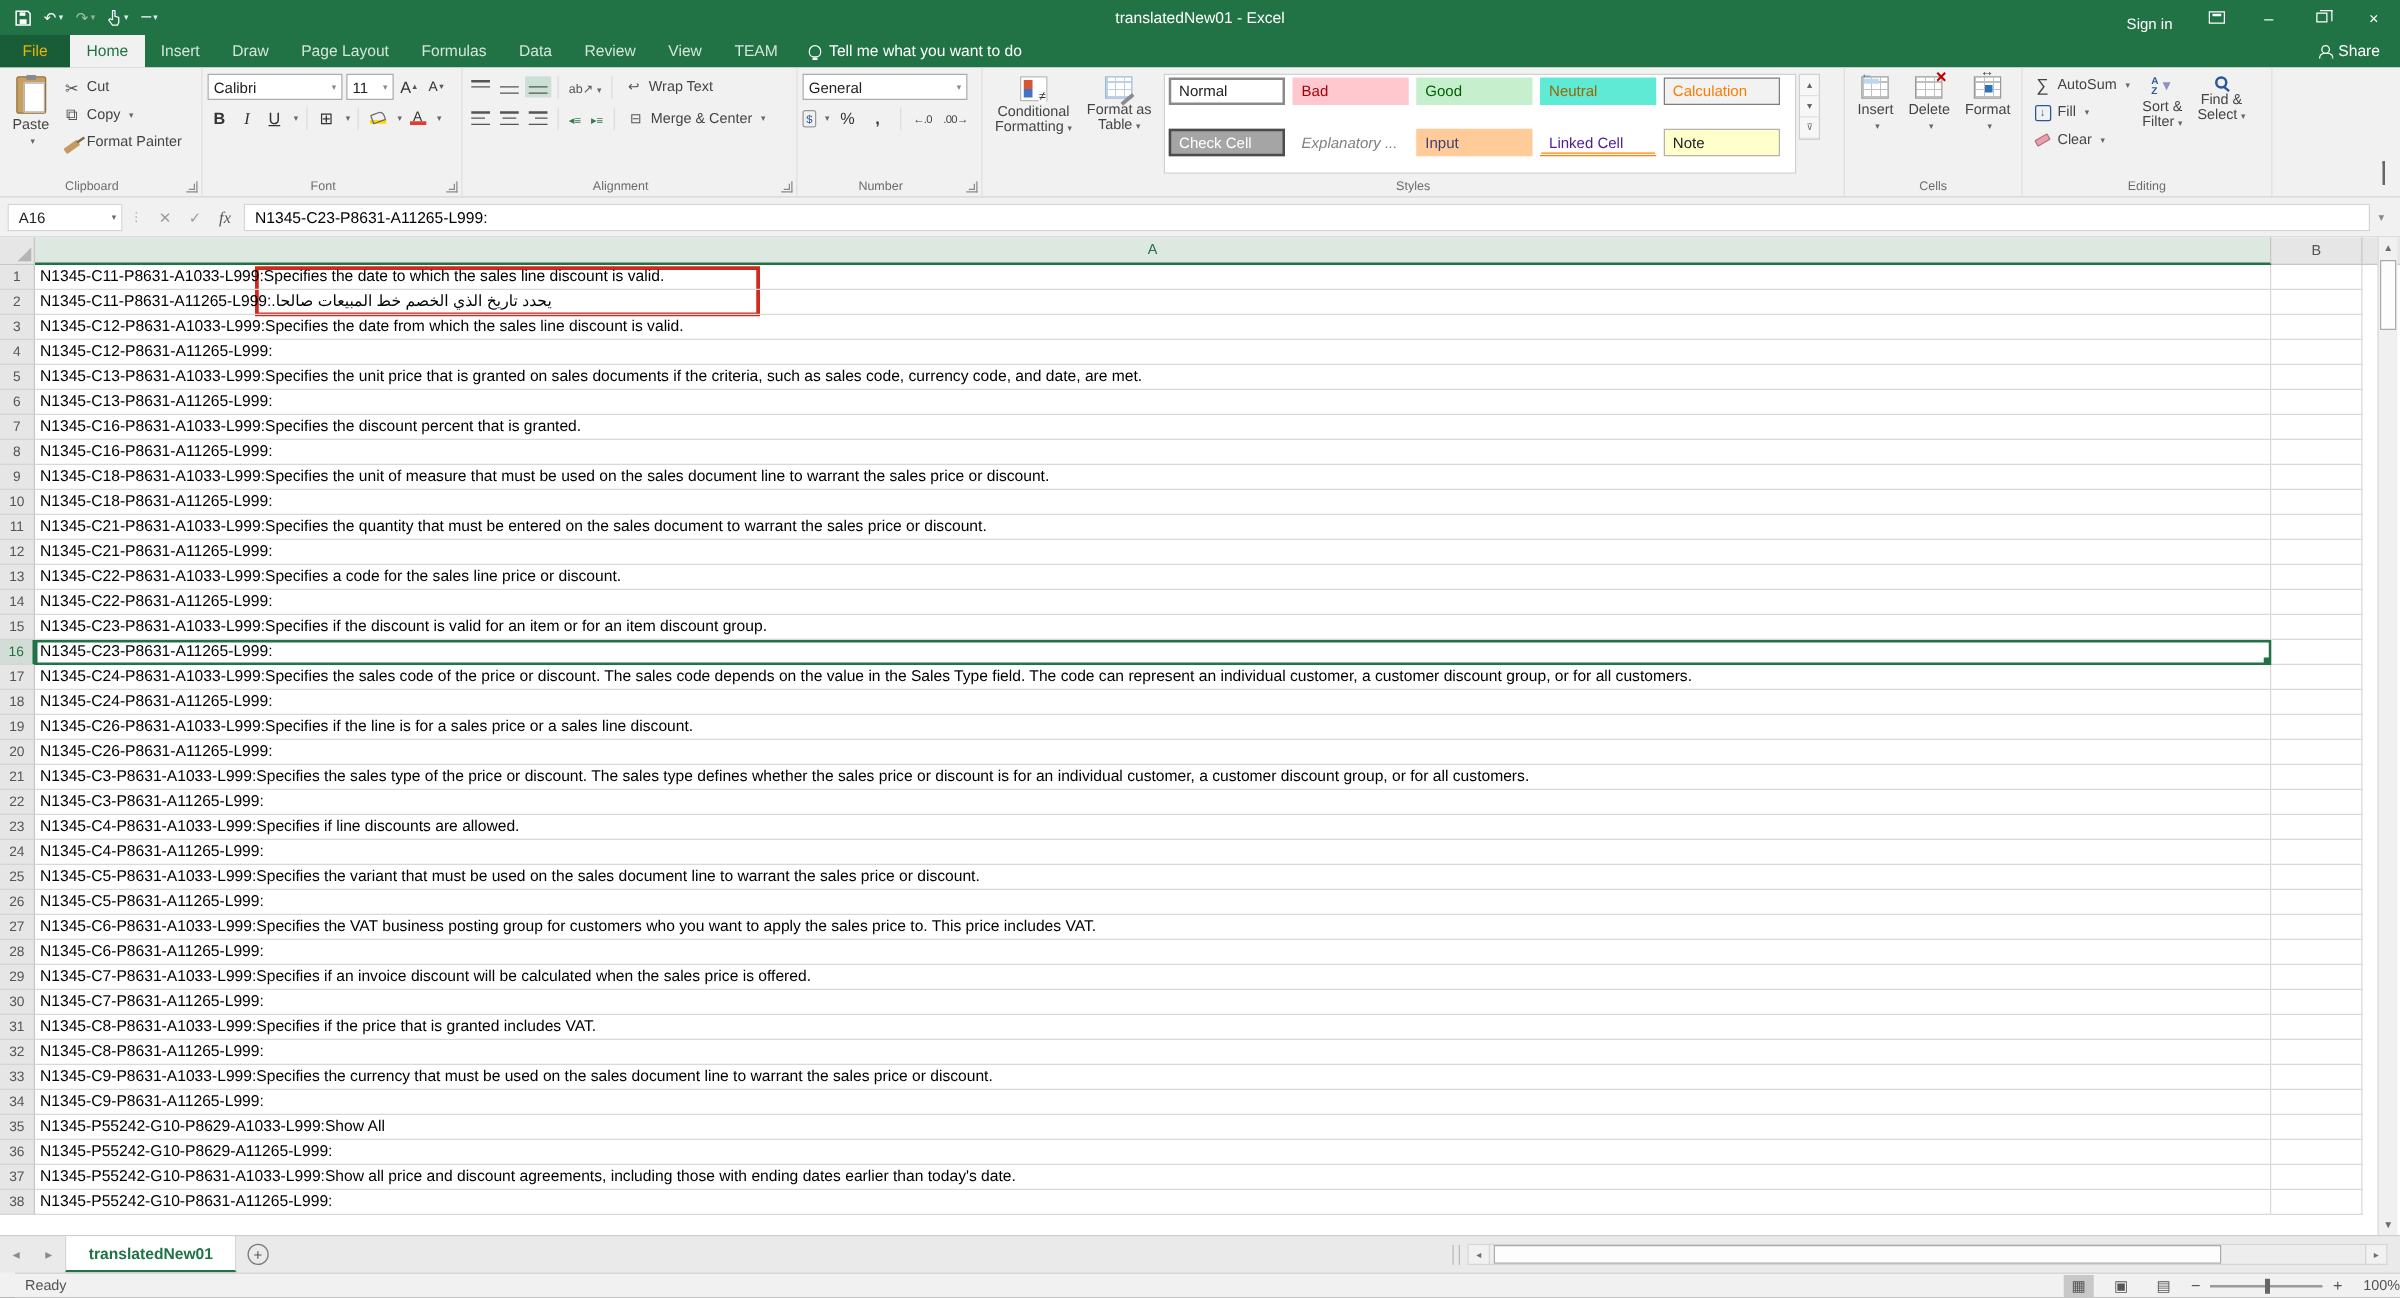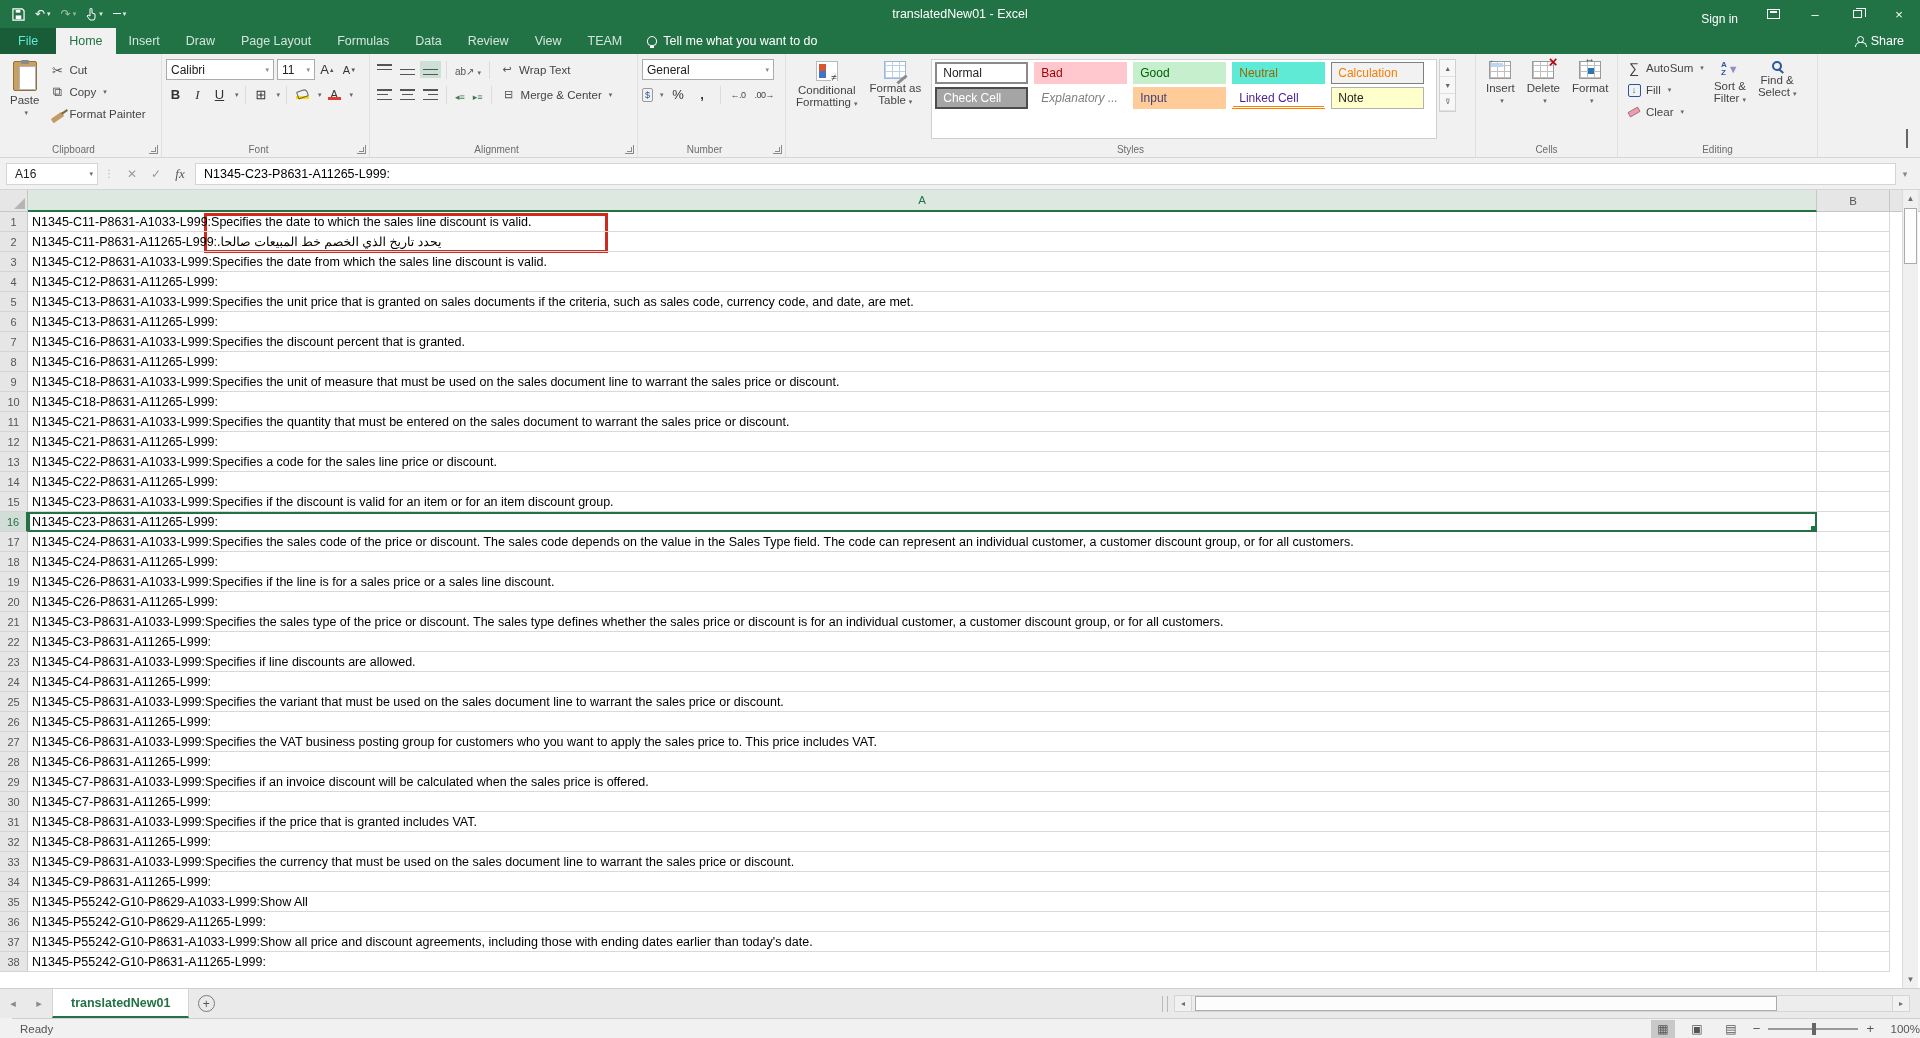--- a/index.html
+++ b/index.html
@@ -17,21 +17,21 @@
   .tb-title { position:absolute; left:0; right:0; text-align:center; font-size:12.5px; color:#fff; pointer-events:none; }
   .tb-right { margin-left:auto; display:flex; align-items:center; height:28px; }
   .signin { font-size:12px; padding:0 14px;margin-top:10px; }
   .winbtn { width:42px; height:28px; display:flex; align-items:center; justify-content:center; font-size:13px; }
   .ricon { width:13px; height:10px; border:1px solid #fff; position:relative; }
   .ricon::after { content:""; position:absolute; left:2px; top:1px; right:2px; height:2px; background:#fff; }
   .restore-ic { width:9px; height:8px; border:1px solid #fff; position:relative; }
   .restore-ic::before { content:""; position:absolute; left:2px; top:-3px; width:9px; height:8px; border:1px solid #fff; border-bottom:none; border-left:none; }
   
   .tabrow { height:26px; background:#217346; display:flex; align-items:stretch; }
-  .filetab { background:#185c38; color:#5eead4; font-size:12.5px; padding:0 18px; display:flex; align-items:center; }
+  .filetab { background:#185c38; color:#eab308; font-size:12.5px; padding:0 18px; display:flex; align-items:center; }
   .rtab { color:#d3e5db; font-size:12.5px; padding:0 13px; display:flex; align-items:center; }
   .rtab.active { background:#f1f1f1; color:#217346; }
   .tellme { display:flex; align-items:center; gap:6px; color:#fff; font-size:12.5px; padding:0 12px; }
   .bulb { width:10px; height:10px; border:1px solid #fff; border-radius:50% 50% 40% 40%; position:relative; }
   .bulb::after { content:""; position:absolute; left:2px; bottom:-3px; width:4px; height:2px; background:#fff; }
   .share { margin-left:auto; display:flex; align-items:center; gap:6px; color:#fff; font-size:12.5px; padding:0 16px; }
   .person { width:10px; height:10px; position:relative; }
   .person::before { content:""; position:absolute; left:2.5px; top:0; width:5px; height:5px; border:1px solid #fff; border-radius:50%; }
   .person::after { content:""; position:absolute; left:0; bottom:-1px; width:10px; height:4px; border:1px solid #fff; border-bottom:none; border-radius:5px 5px 0 0; }
   
@@ -83,21 +83,21 @@
   
   .w-styles { width:690px; display:flex; }
   .cficon { width:22px; height:20px; position:relative; background:#fff; border:1px solid #b9b9b9; }
   .cficon::before { content:""; position:absolute; left:2px; top:2px; width:7px; height:14px; background:linear-gradient(#d65532 0 50%, #4472c4 50% 100%); }
   .cficon::after { content:"\2260"; position:absolute; right:0px; bottom:-3px; font-size:10px; color:#333; background:#f7f7f7; }
   .faticon { width:22px; height:18px; background:
       repeating-linear-gradient(0deg,#bdd0e9 0 1px, transparent 1px 6px),
       repeating-linear-gradient(90deg,#bdd0e9 0 1px, transparent 1px 7px), #fff;
       border:1px solid #9db7d8; position:relative; }
   .faticon::after { content:""; position:absolute; right:-3px; bottom:-3px; width:12px; height:3px; background:#8c8c8c; transform:rotate(-40deg); }
-  .stylegal { background:#fff; border:1px solid #d0d0d0; margin:2px 0 0 4px; padding:2px 3px; display:flex; flex-direction:column; gap:3px; width:506px; }
+  .stylegal { background:#fff; border:1px solid #d0d0d0; margin:2px 0 0 4px; padding:2px 3px; display:flex; flex-direction:column; gap:19px; width:506px; }
   .stylerow { display:flex; gap:6px; }
   .stylecell { width:93px; height:22px; line-height:20px; font-size:12px; padding-left:6px; color:#222; white-space:nowrap; overflow:hidden; border:1px solid transparent; }
   .st-normal { background:#fff; border:2px solid #8a8a8a; line-height:18px; }
   .st-bad { background:#ffc7ce; color:#9c0006; }
   .st-good { background:#c6efce; color:#006100; }
   .st-neutral { background:#5eead4; color:#9c6500; }
   .st-calculation { background:#f2f2f2; color:#fa7d00; border:1px solid #7f7f7f; }
   .st-check-cell { background:#a5a5a5; color:#fff; border:2px solid #4c4c4c; line-height:18px; }
   .st-explanatory { color:#7f7f7f; font-style:italic; }
   .st-input { background:#ffcc99; color:#3f3f76; }

